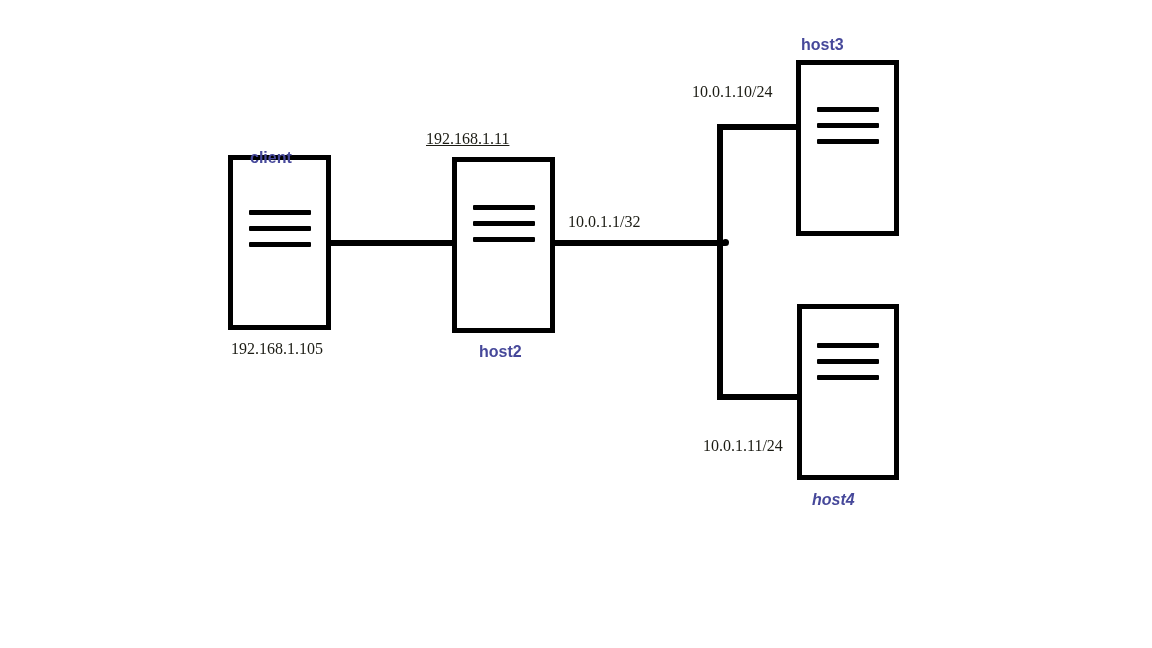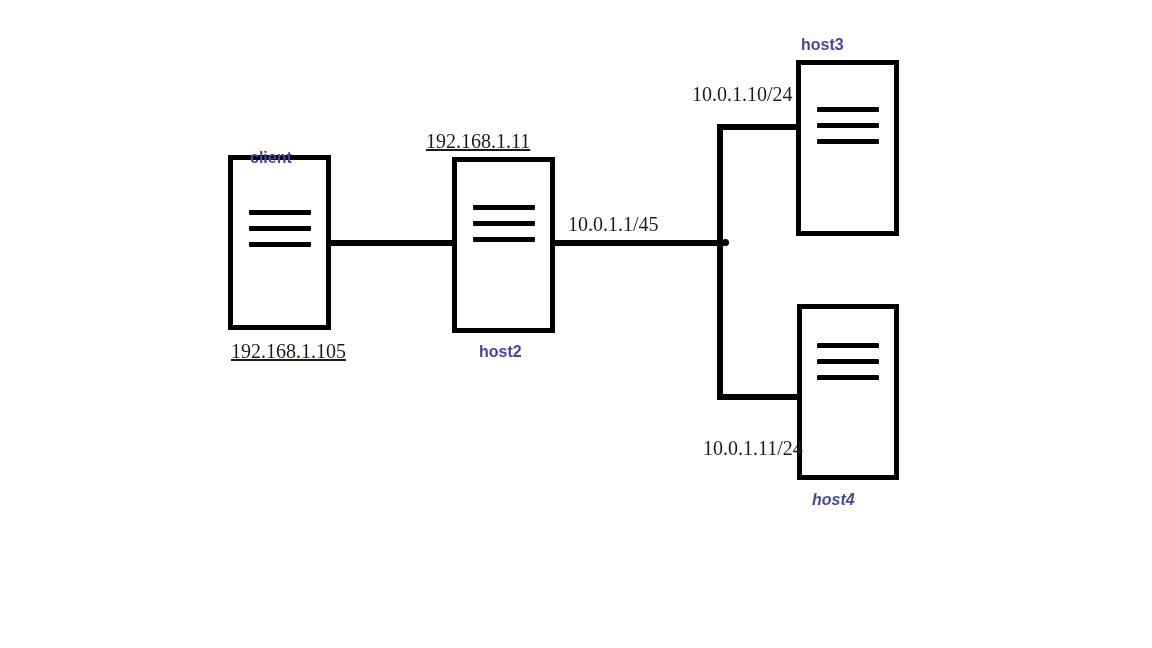--- a/index.html
+++ b/index.html
@@ -59,21 +59,21 @@
     line-height: 1;
   }
   .label-host {
     color: #46489a;
     font-weight: bold;
     font-size: 16px;
     font-family: "Liberation Sans", sans-serif;
   }
   .label-ip {
     color: #1c1c14;
-    font-size: 20px;
+    font-size: 16px;
     font-family: "Liberation Serif", serif;
   }
 </style>
 </head>
 <body>
 
 <div id="canvas">
 
   <div class="wire" style="left:329px; top:240px; width:125px; height:6px;"></div>
 
@@ -88,21 +88,21 @@
   <div class="junction-dot" style="left:722px; top:239px;"></div>
 
   <div class="node" style="left:228px; top:155px; width:103px; height:175px;">
     <div class="stripes" style="top:50px;">
       <div class="stripe"></div>
       <div class="stripe"></div>
       <div class="stripe"></div>
     </div>
   </div>
   <div class="label label-host" style="left:250px; top:150px;">client</div>
-  <div class="label label-ip" style="left:231px; top:341px;text-decoration:underline;">192.168.1.105</div>
+  <div class="label label-ip" style="left:231px; top:341px;">192.168.1.105</div>
 
   <div class="node" style="left:452px; top:157px; width:103px; height:176px;">
     <div class="stripes" style="top:43px;">
       <div class="stripe"></div>
       <div class="stripe"></div>
       <div class="stripe"></div>
     </div>
   </div>
   <div class="label label-ip" style="left:426px; top:131px;text-decoration:underline;">192.168.1.11</div>
   <div class="label label-host" style="left:479px; top:344px;">host2</div>
@@ -120,15 +120,15 @@
   <div class="node" style="left:797px; top:304px; width:102px; height:176px;">
     <div class="stripes" style="top:34px;">
       <div class="stripe"></div>
       <div class="stripe"></div>
       <div class="stripe"></div>
     </div>
   </div>
   <div class="label label-ip" style="left:703px; top:438px;text-align:center;">10.0.1.11/24</div>
   <div class="label label-host" style="left:812px; top:492px;font-style:italic;">host4</div>
 
-  <div class="label label-ip" style="left:568px; top:214px;">10.0.1.1/45</div>
+  <div class="label label-ip" style="left:568px; top:214px;">10.0.1.1/32</div>
 
 </div>
 
 </body></html>

